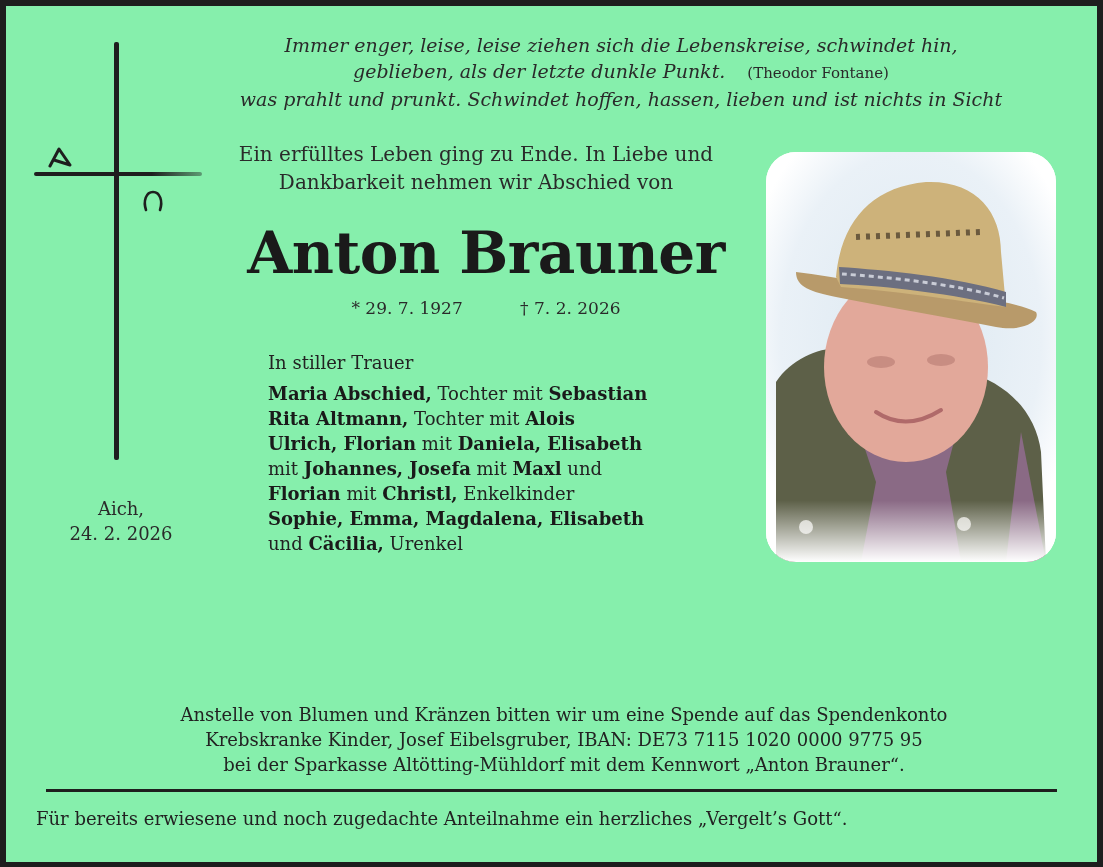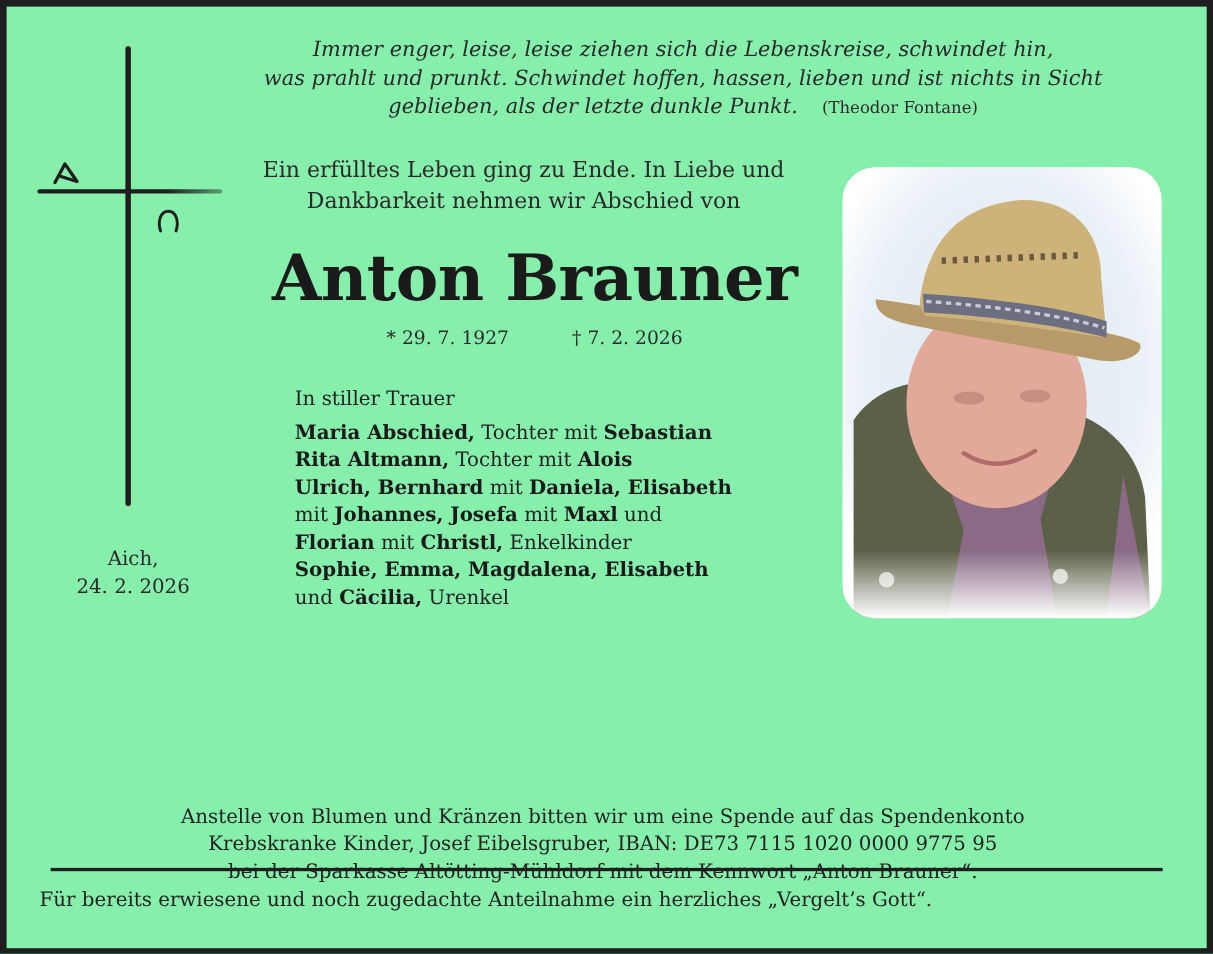--- a/index.html
+++ b/index.html
@@ -59,40 +59,40 @@
     border-radius: 30px;
     background: radial-gradient(ellipse at 50% 45%, #e6eef5 0%, #eef4f9 55%, #ffffff 85%);
     overflow: hidden;
   }
   .photo svg { width: 100%; height: 100%; display: block; }
   .events {
     left: 30px; top: 606px; width: 1040px;
     text-align: center; font-size: 18px; line-height: 25px; color: #222;
   }
   .donation {
-    left: 22px; top: 696px; width: 1040px;
-    text-align: center; font-size: 18px; line-height: 25px; color: #222; margin-top: 28px;
+    left: 38px; top: 696px; width: 1040px;
+    text-align: center; font-size: 18px; line-height: 25px; color: #222;
   }
   .rule {
     left: 40px; top: 783px; width: 1011px; height: 3px; background: #1e1e1e;
   }
   .thanks {
     left: 30px; top: 800px; width: 1040px;
     text-align: left; font-size: 18px; line-height: 25px; color: #222;
   }
 </style>
 </head>
 <body>
 
 <div class="card">
 
   <div class="abs quote">
     <div>Immer enger, leise, leise ziehen sich die Lebenskreise, schwindet hin,</div>
+    <div><span>geblieben, als der letzte dunkle Punkt.</span><span class="author">(Theodor Fontane)</span></div>
     <div>was prahlt und prunkt. Schwindet hoffen, hassen, lieben und ist nichts in Sicht</div>
-    <div><span>geblieben, als der letzte dunkle Punkt.</span><span class="author">(Theodor Fontane)</span></div>
   </div>
 
   <div class="abs cross-v"></div>
   <div class="abs cross-h"></div>
   <svg class="abs" style="left:40px;top:140px;width:28px;height:22px" viewBox="0 0 28 22">
     <path d="M4 20 L13 3 L24 19 L8 14" fill="none" stroke="#1e1e1e" stroke-width="3" stroke-linecap="round" stroke-linejoin="round"></path>
   </svg>
   <svg class="abs" style="left:136px;top:183px;width:22px;height:24px" viewBox="0 0 22 24">
     <path d="M4 21 C1 12 4 3 11 3 C18 3 21 12 18 21" fill="none" stroke="#1e1e1e" stroke-width="2.6" stroke-linecap="round"></path>
   </svg>
@@ -107,21 +107,21 @@
   <div class="abs dates">
     <span>* 29. 7. 1927</span>
     <span>† 7. 2. 2026</span>
   </div>
 
   <div class="abs mourn">
     <div class="head">In stiller Trauer</div>
     <div id="mourner-lines">
         <div><b>Maria Abschied,</b><span> Tochter mit </span><b>Sebastian</b></div>
         <div><b>Rita Altmann,</b><span> Tochter mit </span><b>Alois</b></div>
-        <div><b>Ulrich, Bernhard</b><span> mit </span><b>Daniela, Elisabeth</b></div>
+        <div><b>Ulrich, Florian</b><span> mit </span><b>Daniela, Elisabeth</b></div>
         <div><span>mit </span><b>Johannes, Josefa</b><span> mit </span><b>Maxl</b><span> und</span></div>
         <div><b>Florian</b><span> mit </span><b>Christl,</b><span> Enkelkinder</span></div>
         <div><b>Sophie, Emma, Magdalena, Elisabeth</b></div>
         <div><span>und </span><b>Cäcilia,</b><span> Urenkel</span></div>
       </div>
   </div>
 
   <div class="abs place">
     <div>Aich,</div>
     <div>24. 2. 2026</div>

